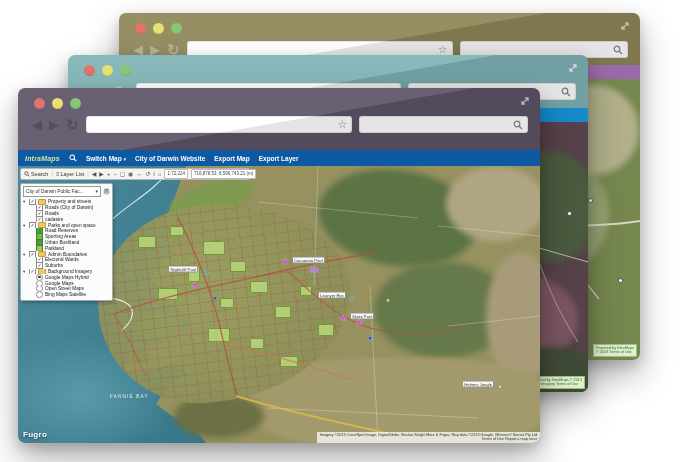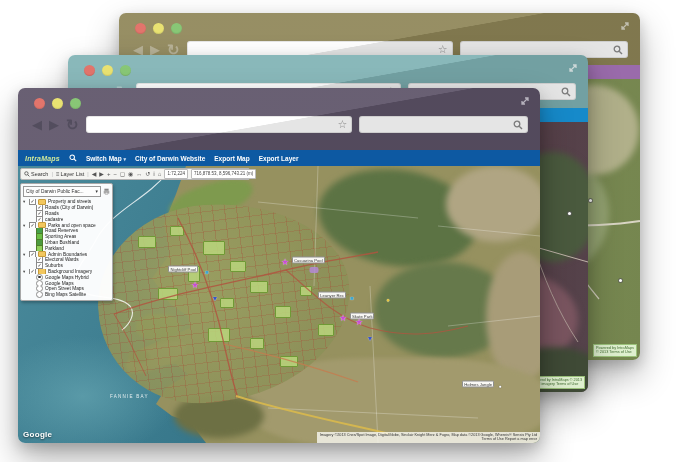--- a/index.html
+++ b/index.html
@@ -327,21 +327,21 @@
       <div class="chip" style="right:194px;top:129px;">Leanyer Rec</div>
       <span class="marker mk-star" style="left:325px;top:152px;">★</span>
       <div class="chip" style="left:332px;top:150px;">Skate Park</div>
       <span class="marker mk-star" style="left:341px;top:156px;">★</span>
       <span class="marker mk-pin" style="left:352px;top:172px;">▼</span>
       <span class="marker mk-dot" style="left:370px;top:134px;">●</span>
       <span class="marker mk-white" style="left:482px;top:220px;">●</span>
       <div class="chip" style="right:46px;top:218px;">Holmes Jungle</div>
 
       <span class="water-label">FANNIE BAY</span>
-      <span class="google-logo">Google</span>
+      <span class="google-logo">Fugro</span>
       <div class="attrib">
         <div>Imagery ©2013 Cnes/Spot Image, DigitalGlobe, Sinclair Knight Merz &amp; Fugro, Map data ©2013 Google, Whereis® Sensis Pty Ltd</div>
         <div>Terms of Use  Report a map error</div>
       </div>
 
       <div class="mini-toolbar">
         <span class="tb-btn">
           <svg width="6" height="6" viewBox="0 0 10 10">
               <circle cx="4" cy="4" r="2.8" fill="none" stroke="#555" stroke-width="1.4"></circle>
               <line x1="6.2" y1="6.2" x2="9" y2="9" stroke="#555" stroke-width="1.5"></line>

